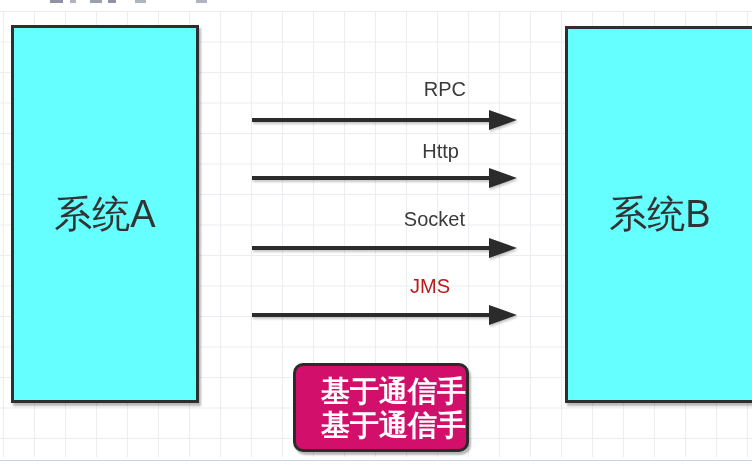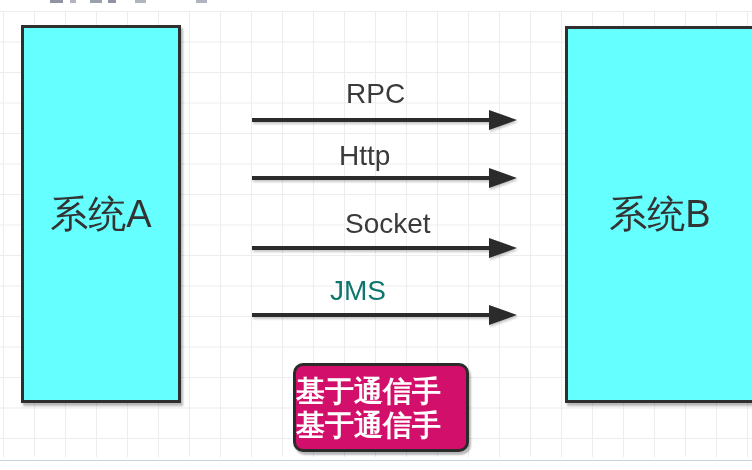--- a/index.html
+++ b/index.html
@@ -39,21 +39,21 @@
     box-sizing: border-box;
     background: #66ffff;
     border: 3px solid #2f2f2f;
     box-shadow: 2px 3px 2px rgba(0,0,0,0.28);
     display: flex;
     align-items: center;
     justify-content: center;
     font-size: 38px;
     color: #333333;
   }
-  #box-a { left: 21px;  top: 25px; width: 160px; height: 378px; }
+  #box-a { left: 11px;  top: 25px; width: 188px; height: 378px; }
   #box-b { left: 546px; top: 26px; width: 190px; height: 377px; margin-left: 19px; }
 
   
   .arrow {
     position: absolute;
     left: 252px;
     width: 265px;
     height: 20px;
     filter: drop-shadow(1px 2px 1px rgba(0,0,0,0.22));
   }
@@ -69,40 +69,40 @@
     width: 0; height: 0;
     border-top: 10px solid transparent;
     border-bottom: 10px solid transparent;
     border-left: 28px solid #2b2b2b;
   }
 
   
   .label {
     position: absolute;
     width: 120px;
-    text-align: left;
-    font-size: 28px;
+    text-align: right;
+    font-size: 20px;
     color: #3a3a3a;
     white-space: nowrap;
   }
-  .label.jms { color: #0f766e; }
+  .label.jms { color: #b91c1c; }
 
   
   #callout {
     position: absolute;
     left: 293px; top: 363px;
     width: 176px; height: 89px;
     box-sizing: border-box;
     background: #d20f6a;
     border: 3px solid #2b2b2b;
     border-radius: 10px;
     box-shadow: 2px 3px 2px rgba(0,0,0,0.28);
     display: flex;
     flex-direction: column;
-    align-items: flex-start;
+    align-items: flex-end;
     justify-content: center;
     color: #ffffff;
     font-weight: bold;
     font-size: 29px;
     line-height: 34px;
     text-align: center;
   }
 </style>
 </head>
 <body>

